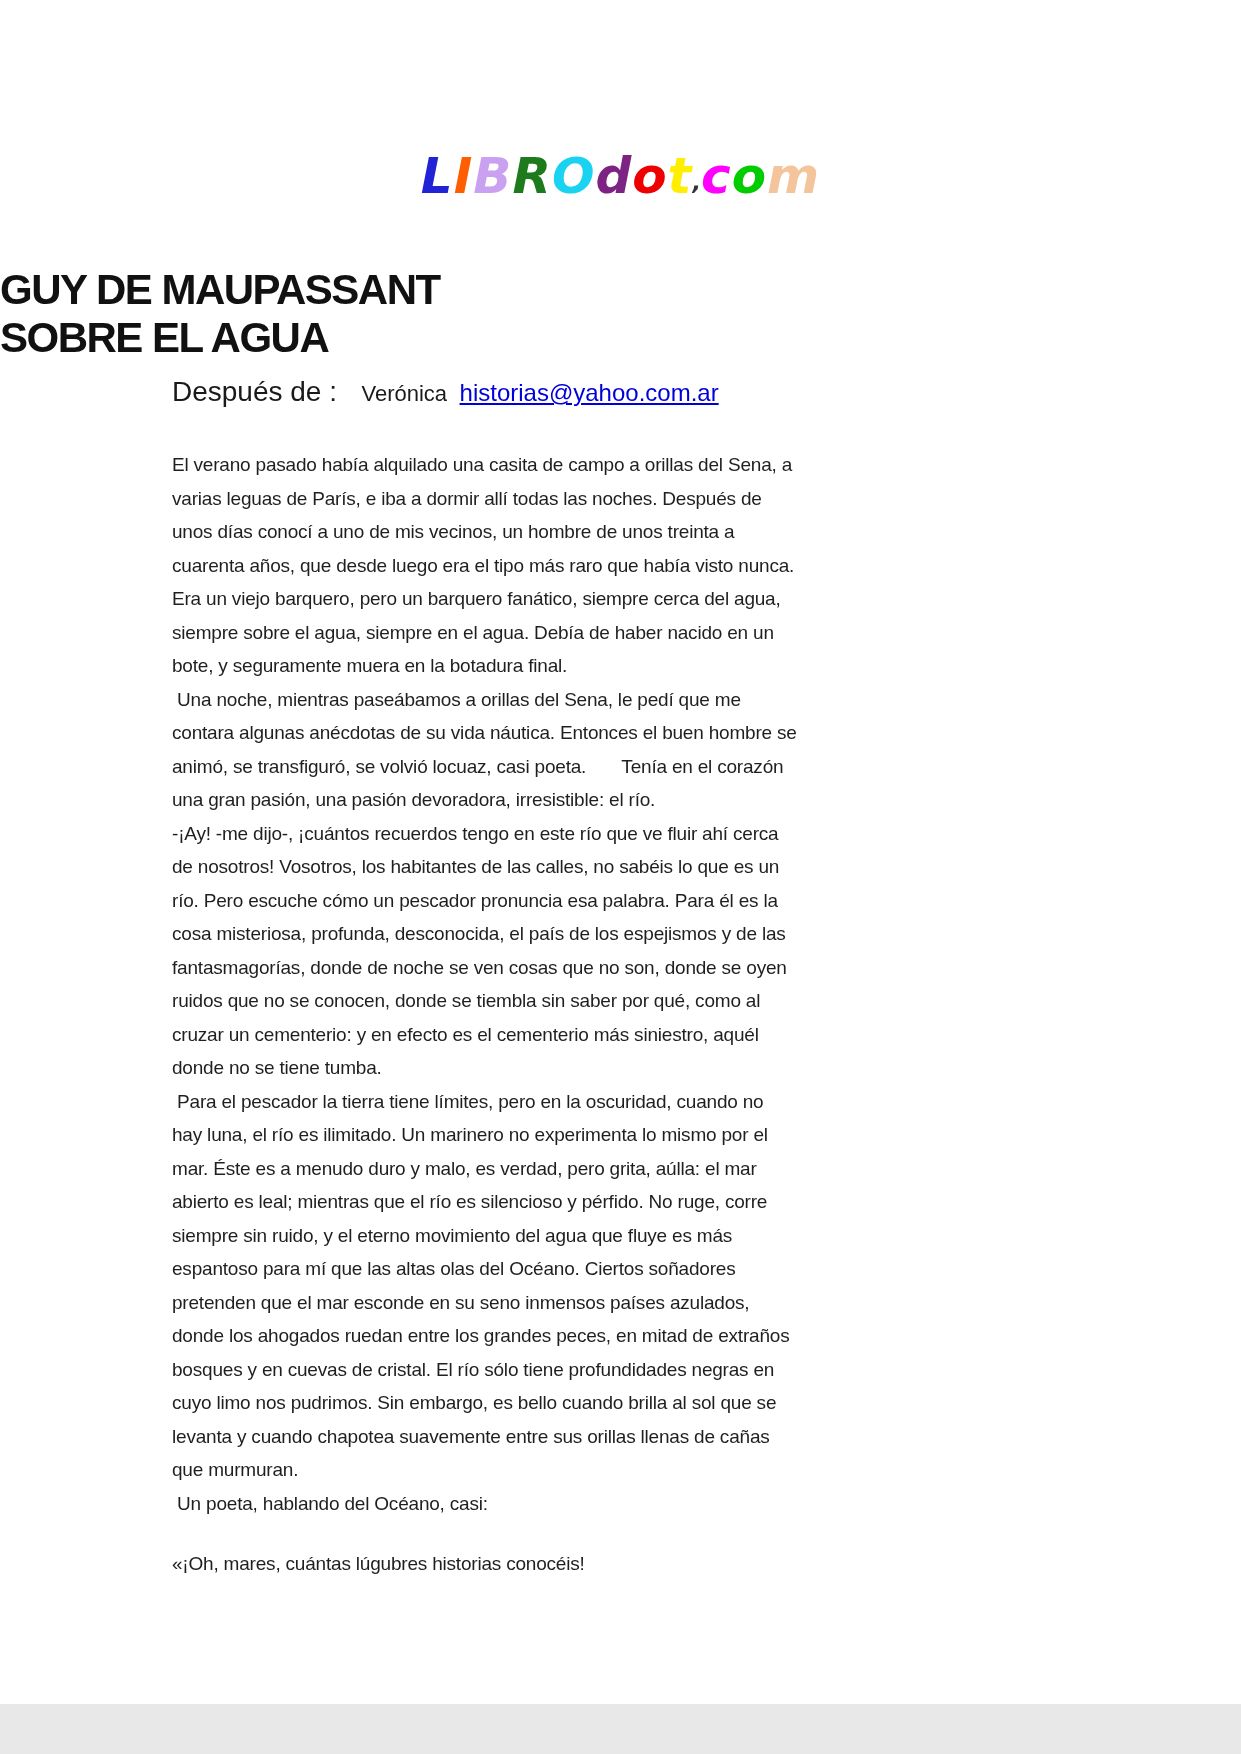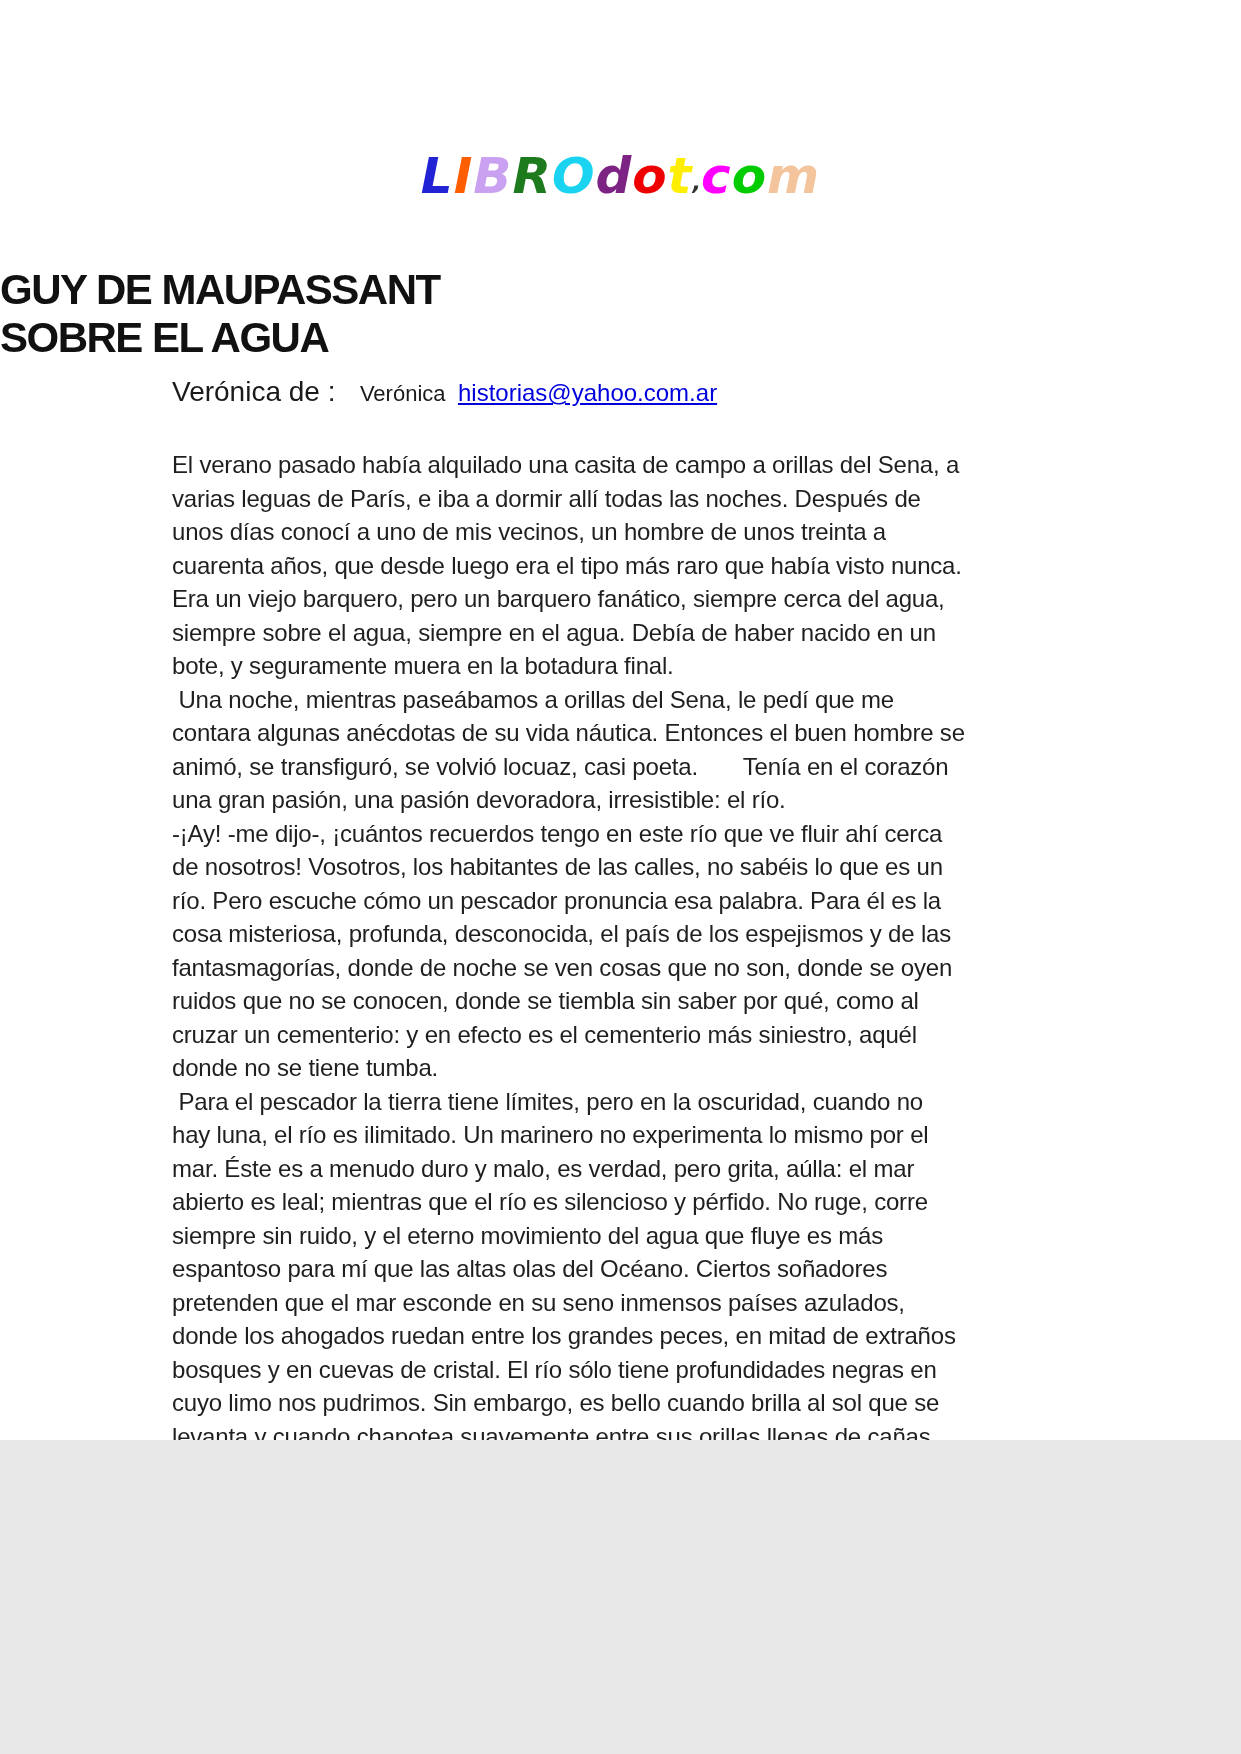--- a/index.html
+++ b/index.html
@@ -1,19 +1,19 @@
 <!DOCTYPE html>
 <html><head>
 <meta charset="utf-8">
 <style>
   html, body { margin: 0; padding: 0; background: #e8e8e8; }
   .page {
     position: relative;
     width: 1241px;
-    height: 1440px;
+    height: 1704px;
     margin: 0 auto;
     background: #ffffff;
     box-sizing: border-box;
     padding-top: 146px;
     overflow: hidden;
     font-family: "Liberation Sans", "DejaVu Sans", sans-serif;
   }
   .logo {
     text-align: center;
     font-family: "DejaVu Sans", sans-serif;
@@ -49,40 +49,40 @@
   .c-email {
     font-size: 24px;
     color: #0000dd;
     text-decoration: underline;
     margin-left: 8px;
     cursor: pointer;
   }
   .article { margin: 40px 60px 0 172px; }
   .para {
     margin: 0;
-    font-size: 24px;
+    font-size: 19px;
     line-height: 33.5px;
     letter-spacing: -0.2px;
     color: #1f1f1f;
     white-space: pre-wrap;
   }
   .gap-before { margin-top: 27px; }
 </style>
 </head>
 <body>
 
 <div class="page">
 
   <div class="logo"><span class="logo-letter" style="color: rgb(35, 35, 214);">L</span><span class="logo-letter" style="color: rgb(255, 94, 0);">I</span><span class="logo-letter" style="color: rgb(201, 161, 240);">B</span><span class="logo-letter" style="color: rgb(29, 122, 29);">R</span><span class="logo-letter" style="color: rgb(25, 211, 240);">O</span><span class="logo-letter" style="color: rgb(125, 35, 131);">d</span><span class="logo-letter" style="color: rgb(238, 0, 0);">o</span><span class="logo-letter" style="color: rgb(255, 238, 0);">t</span><span class="logo-letter logo-dot" style="color: rgb(51, 51, 51);">,</span><span class="logo-letter" style="color: rgb(255, 0, 255);">c</span><span class="logo-letter" style="color: rgb(0, 204, 0);">o</span><span class="logo-letter" style="color: rgb(244, 197, 156);">m</span></div>
 
   <h1 class="title title-first">GUY DE MAUPASSANT</h1>
   <h1 class="title">SOBRE EL AGUA</h1>
 
   <div class="courtesy">
-    <span class="c-label">Verónica de :</span>
+    <span class="c-label">Después de :</span>
     <span class="c-name">Verónica</span>
     <a class="c-email">historias@yahoo.com.ar</a>
   </div>
 
   <div class="article">
     <p class="para">El verano pasado había alquilado una casita de campo a orillas del Sena, a
 varias leguas de París, e iba a dormir allí todas las noches. Después de
 unos días conocí a uno de mis vecinos, un hombre de unos treinta a
 cuarenta años, que desde luego era el tipo más raro que había visto nunca.
 Era un viejo barquero, pero un barquero fanático, siempre cerca del agua,

